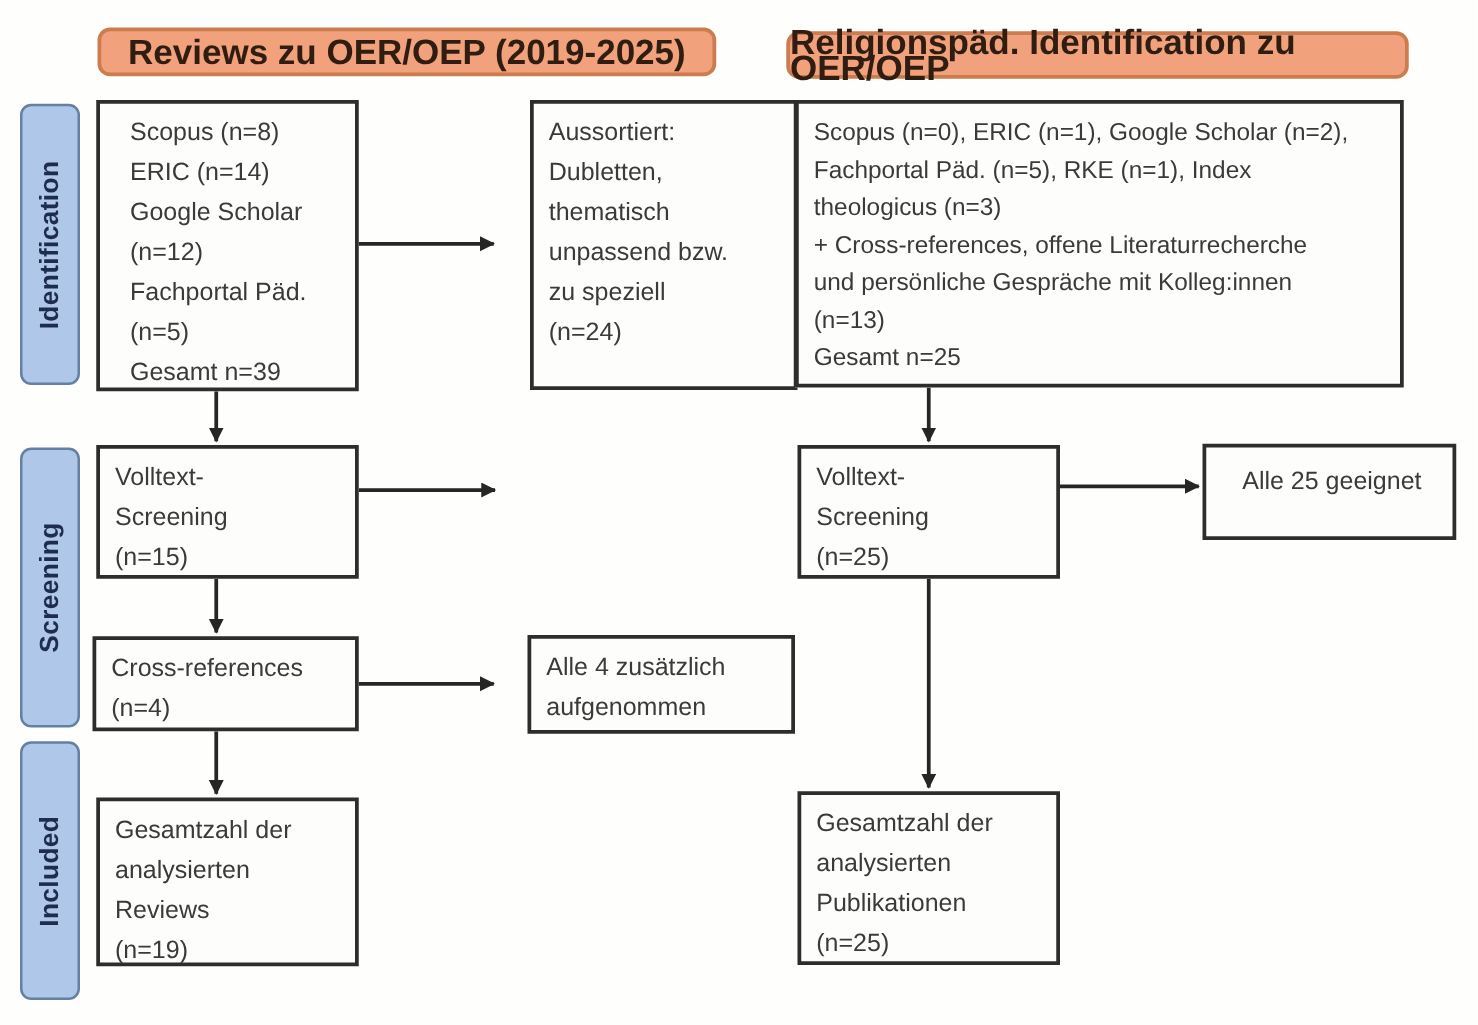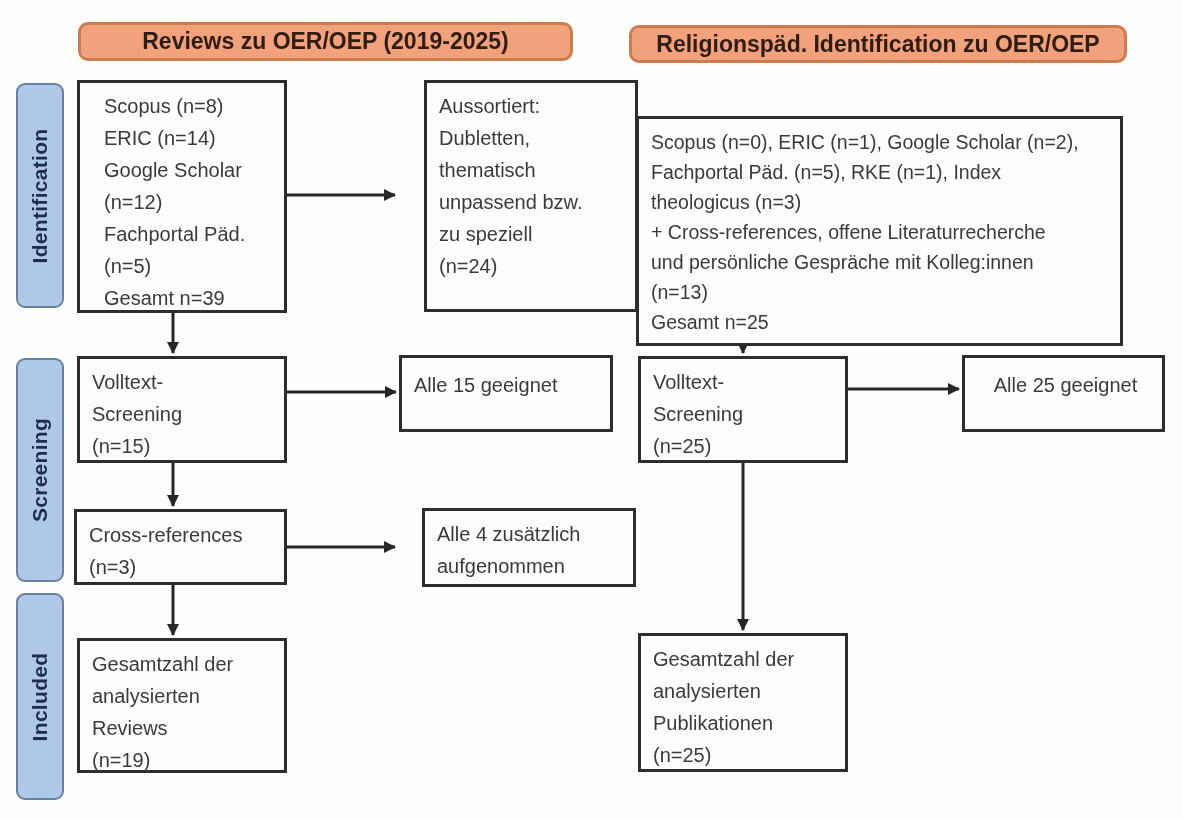--- a/index.html
+++ b/index.html
@@ -3,37 +3,37 @@
 <meta charset="utf-8">
 <style>
   html,body{margin:0;padding:0;background:#ffffff;}
   .canvas{
     position:relative;width:1182px;height:820px;background:#fefefdff;
     font-family:"Liberation Sans", sans-serif;overflow:hidden;
   }
   .arrow-layer{position:absolute;left:0;top:0;width:1182px;height:820px;}
   .hdr{
     position:absolute;background:#f1a17b;border:3px solid #cd7c50;border-radius:10px;
-    color:#301d11;font-weight:bold;font-size:23px;line-height:21px;
+    color:#301d11;font-weight:bold;font-size:28px;line-height:21px;
     display:flex;align-items:center;justify-content:center;box-sizing:border-box;
   }
   .stage{
     position:absolute;background:#afc7e8;border:2px solid #66809f;border-radius:9px;
     display:flex;align-items:center;justify-content:center;box-sizing:border-box;
   }
   .stage .rot{
     transform:rotate(-90deg);white-space:nowrap;font-weight:bold;font-size:21px;
     color:#1e2c4e;letter-spacing:.3px;
   }
   .bx{
     position:absolute;background:#fdfdfc;border:3px solid #2d2d2d;color:#3a3a3a;
     font-size:20px;line-height:32px;padding:7px 8px 0 12px;white-space:pre-line;
     box-sizing:border-box;
   }
-  .bx.dense{font-size:19.5px;line-height:30px;padding:8px 10px 0 12px;margin-top:36px;}
+  .bx.dense{font-size:19.5px;line-height:30px;padding:8px 10px 0 12px;}
   .bx.oneline{padding-top:11px;}
 </style>
 </head>
 <body>
 
 <div class="canvas">
 
   <svg class="arrow-layer" width="1182" height="820" viewBox="0 0 1182 820">
     <defs>
       <marker id="ah" markerUnits="userSpaceOnUse" markerWidth="14" markerHeight="14" refX="11" refY="6" orient="auto">
@@ -79,23 +79,22 @@
 Gesamt n=39</div>
   <div class="bx" style="left:398px;top:80px;width:214px;height:232px;margin-left:26px;">Aussortiert:
 Dubletten,
 thematisch
 unpassend bzw.
 zu speziell
 (n=24)</div>
   <div class="bx" style="left:77px;top:356px;width:210px;height:107px;">Volltext-
 Screening
 (n=15)</div>
-  <div class="bx oneline" style="left:399px;top:355px;width:214px;height:77px;">Alle 15 geeignet</div>
   <div class="bx" style="left:74px;top:509px;width:213px;height:76px;">Cross-references
-(n=3)</div>
+(n=4)</div>
   <div class="bx" style="left:422px;top:508px;width:214px;height:79px;">Alle 4 zusätzlich
 aufgenommen</div>
   <div class="bx" style="left:77px;top:638px;width:210px;height:135px;">Gesamtzahl der
 analysierten
 Reviews
 (n=19)</div>
 
   <div class="bx dense" style="left:636px;top:80px;width:487px;height:230px;">Scopus (n=0), ERIC (n=1), Google Scholar (n=2),
 Fachportal Päd. (n=5), RKE (n=1), Index
 theologicus (n=3)

